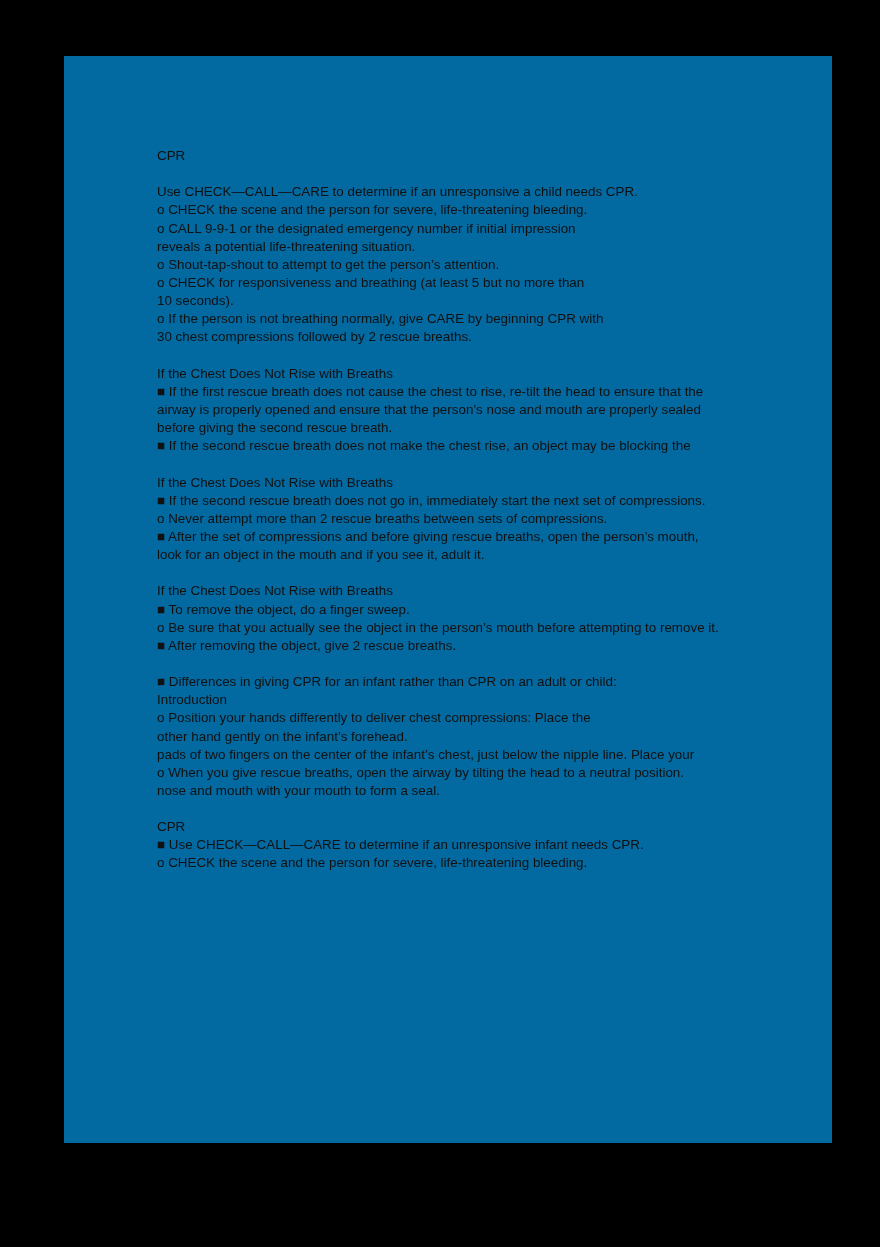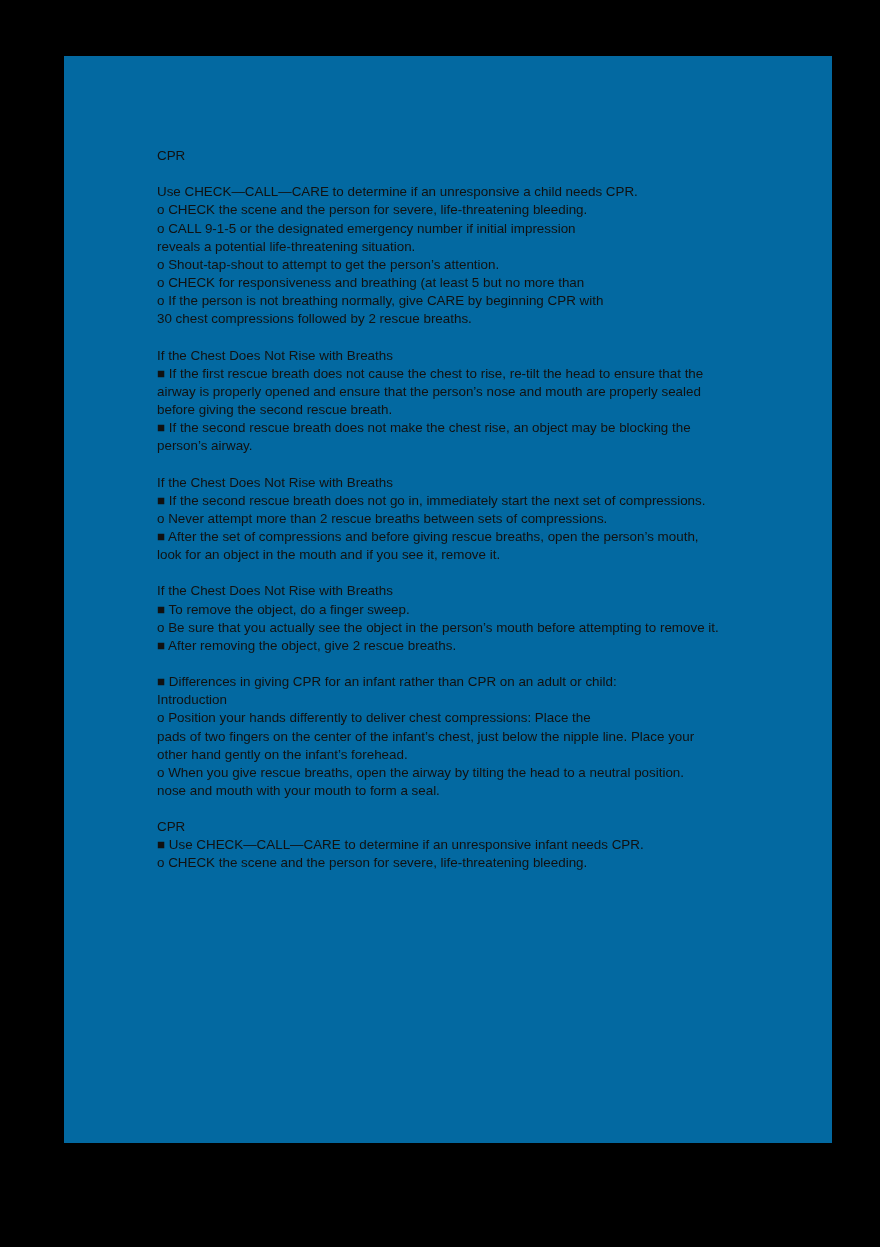--- a/index.html
+++ b/index.html
@@ -43,62 +43,62 @@
 <body>
 
 <div class="page">
   <div class="content">
 
     <div>
       <span class="line">CPR</span>
       <span class="blank"></span>
       <span class="line">Use CHECK—CALL—CARE to determine if an unresponsive a child needs CPR.</span>
       <span class="line">o CHECK the scene and the person for severe, life-threatening bleeding.</span>
-      <span class="line">o CALL 9-1-5 or the designated emergency number if initial impression</span>
+      <span class="line">o CALL 9-9-1 or the designated emergency number if initial impression</span>
       <span class="line">reveals a potential life-threatening situation.</span>
       <span class="line">o Shout-tap-shout to attempt to get the person’s attention.</span>
       <span class="line">o CHECK for responsiveness and breathing (at least 5 but no more than</span>
+      <span class="line">10 seconds).</span>
       <span class="line">o If the person is not breathing normally, give CARE by beginning CPR with</span>
       <span class="line">30 chest compressions followed by 2 rescue breaths.</span>
     </div>
     <span class="blank"></span>
 
     <div>
       <span class="line">If the Chest Does Not Rise with Breaths</span>
       <span class="line">■ If the first rescue breath does not cause the chest to rise, re-tilt the head to ensure that the</span>
       <span class="line">airway is properly opened and ensure that the person’s nose and mouth are properly sealed</span>
       <span class="line">before giving the second rescue breath.</span>
       <span class="line">■ If the second rescue breath does not make the chest rise, an object may be blocking the</span>
-      <span class="line">person’s airway.</span>
     </div>
     <span class="blank"></span>
 
     <div>
       <span class="line">If the Chest Does Not Rise with Breaths</span>
       <span class="line">■ If the second rescue breath does not go in, immediately start the next set of compressions.</span>
       <span class="line">o Never attempt more than 2 rescue breaths between sets of compressions.</span>
       <span class="line">■ After the set of compressions and before giving rescue breaths, open the person’s mouth,</span>
-      <span class="line">look for an object in the mouth and if you see it, remove it.</span>
+      <span class="line">look for an object in the mouth and if you see it, adult it.</span>
     </div>
     <span class="blank"></span>
 
     <div>
       <span class="line">If the Chest Does Not Rise with Breaths</span>
       <span class="line">■ To remove the object, do a finger sweep.</span>
       <span class="line">o Be sure that you actually see the object in the person’s mouth before attempting to remove it.</span>
       <span class="line">■ After removing the object, give 2 rescue breaths.</span>
     </div>
     <span class="blank"></span>
 
     <div>
       <span class="line">■ Differences in giving CPR for an infant rather than CPR on an adult or child:</span>
       <span class="line">Introduction</span>
       <span class="line">o Position your hands differently to deliver chest compressions: Place the</span>
+      <span class="line">other hand gently on the infant’s forehead.</span>
       <span class="line">pads of two fingers on the center of the infant’s chest, just below the nipple line. Place your</span>
-      <span class="line">other hand gently on the infant’s forehead.</span>
       <span class="line">o When you give rescue breaths, open the airway by tilting the head to a neutral position.</span>
       <span class="line">nose and mouth with your mouth to form a seal.</span>
     </div>
     <span class="blank"></span>
 
     <div>
       <span class="line">CPR</span>
       <span class="line">■ Use CHECK—CALL—CARE to determine if an unresponsive infant needs CPR.</span>
       <span class="line">o CHECK the scene and the person for severe, life-threatening bleeding.</span>
     </div>

